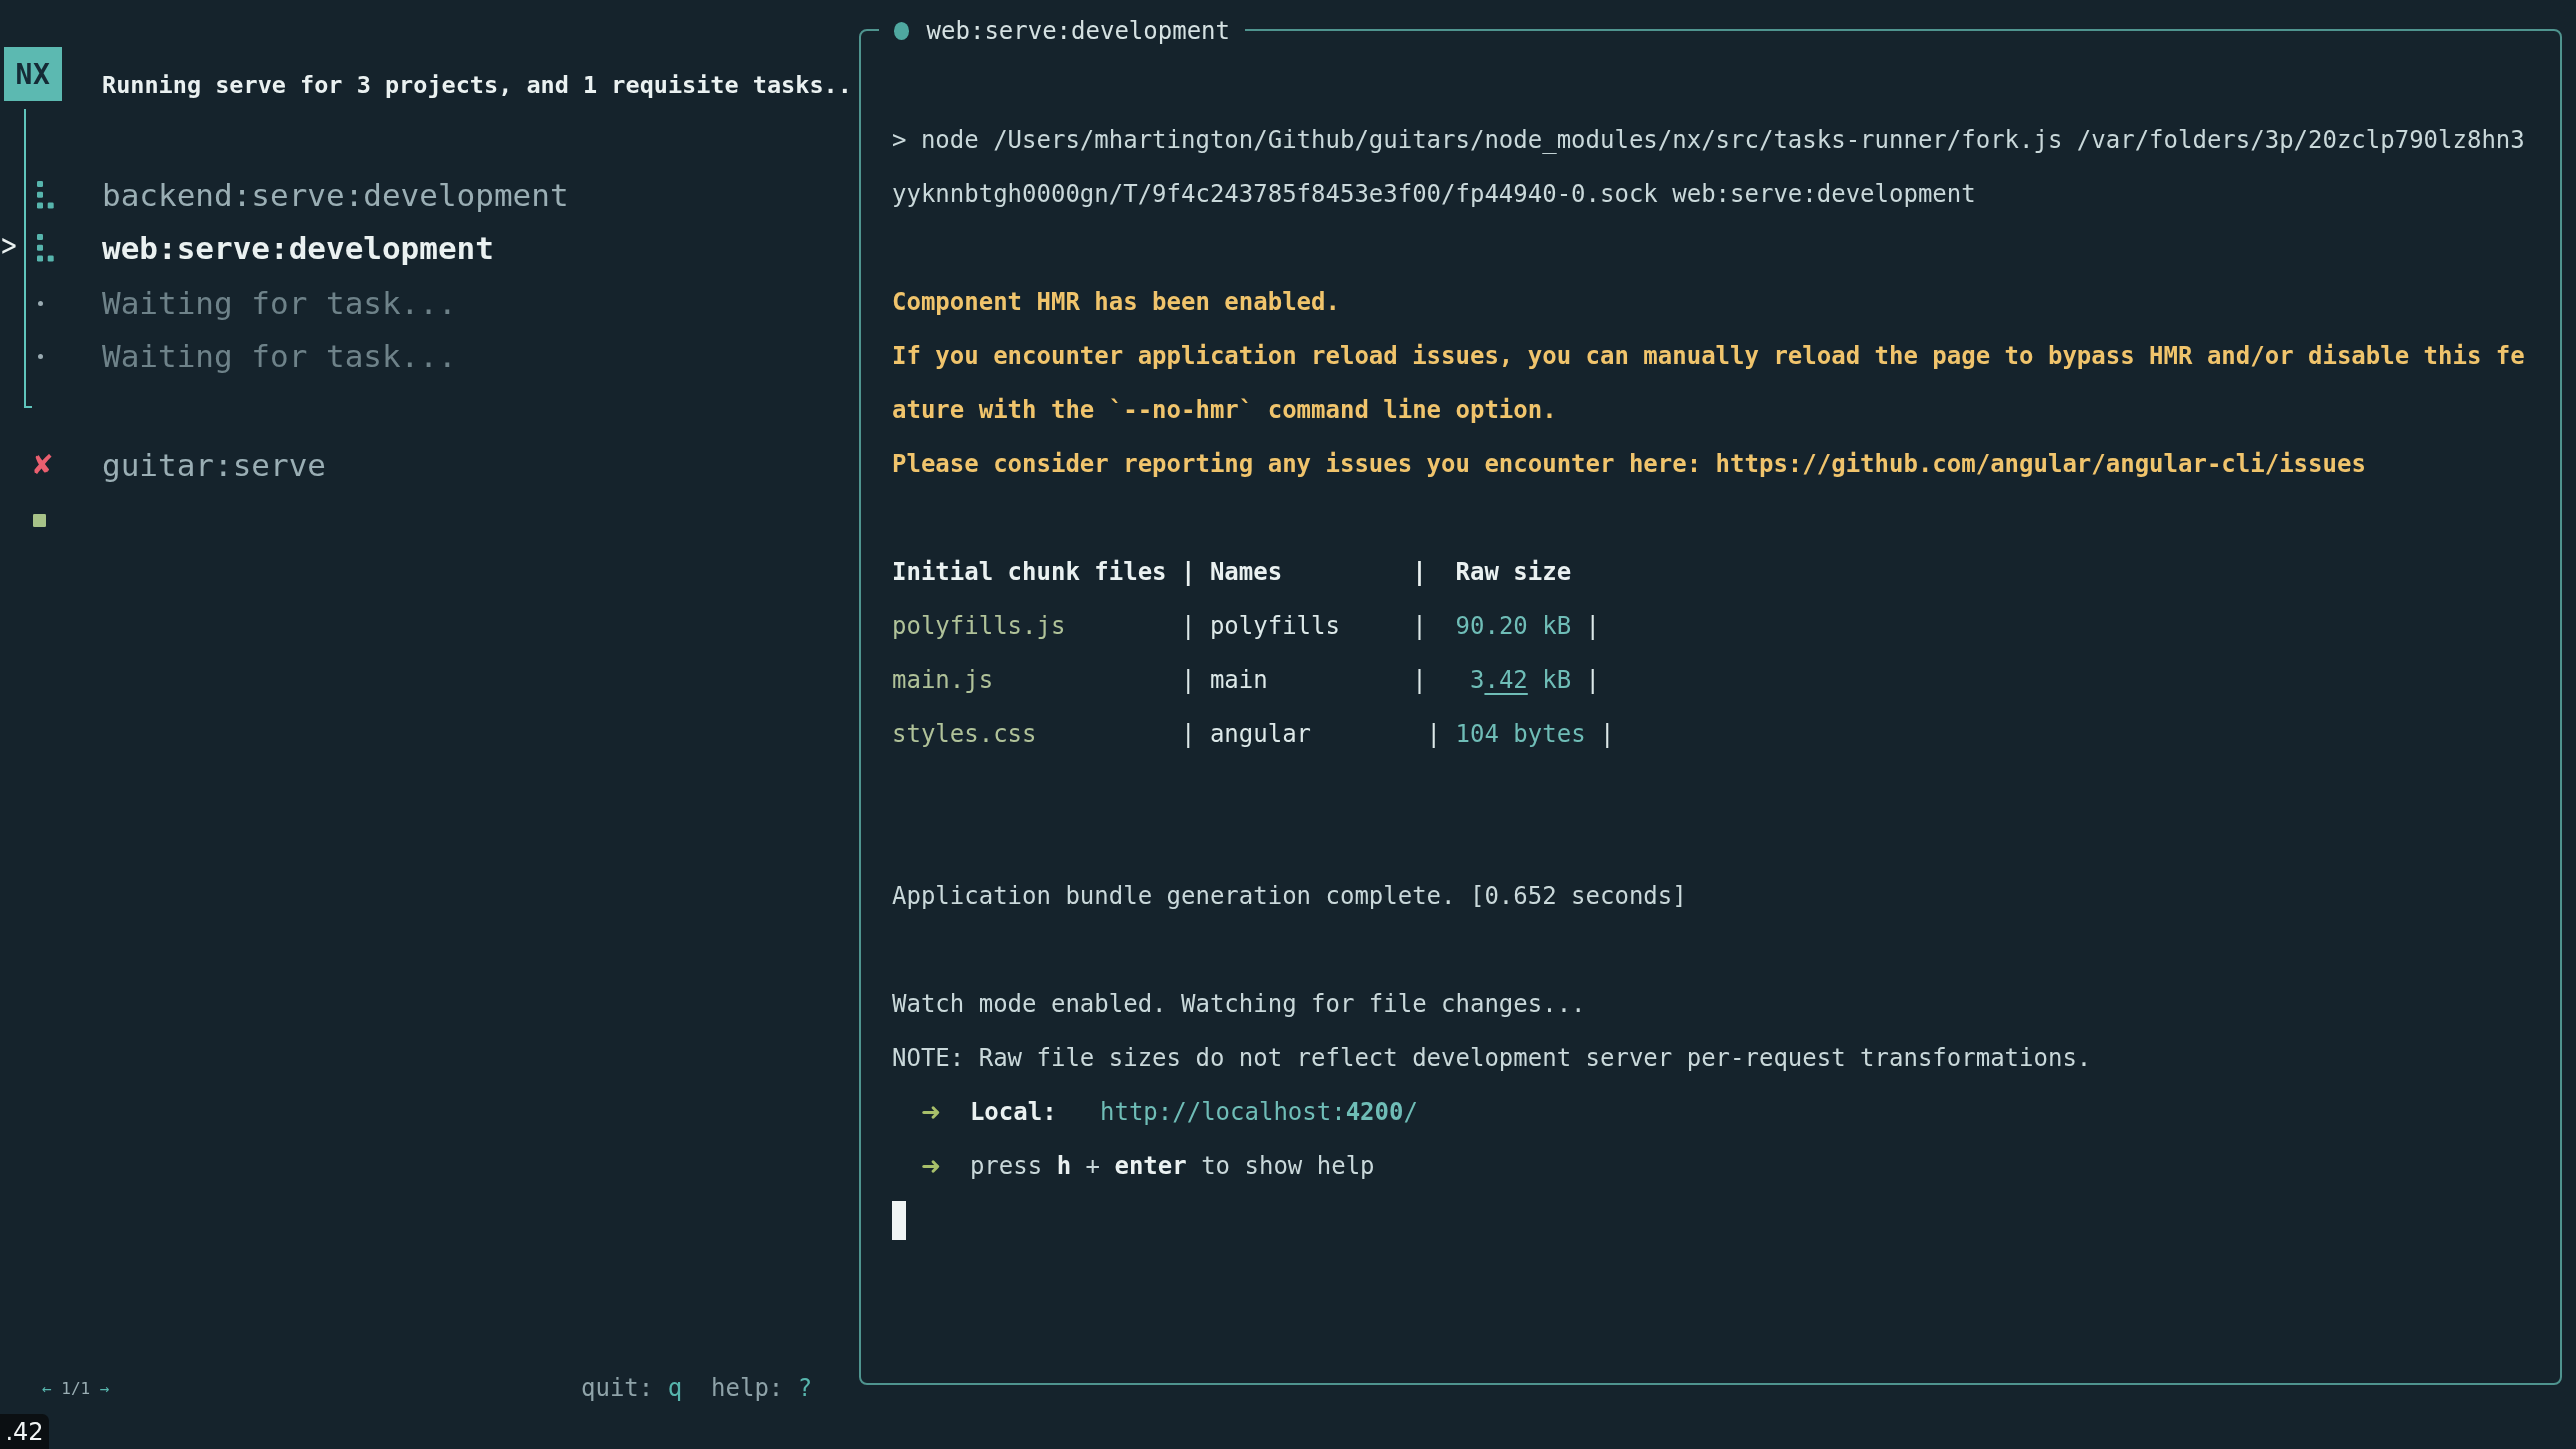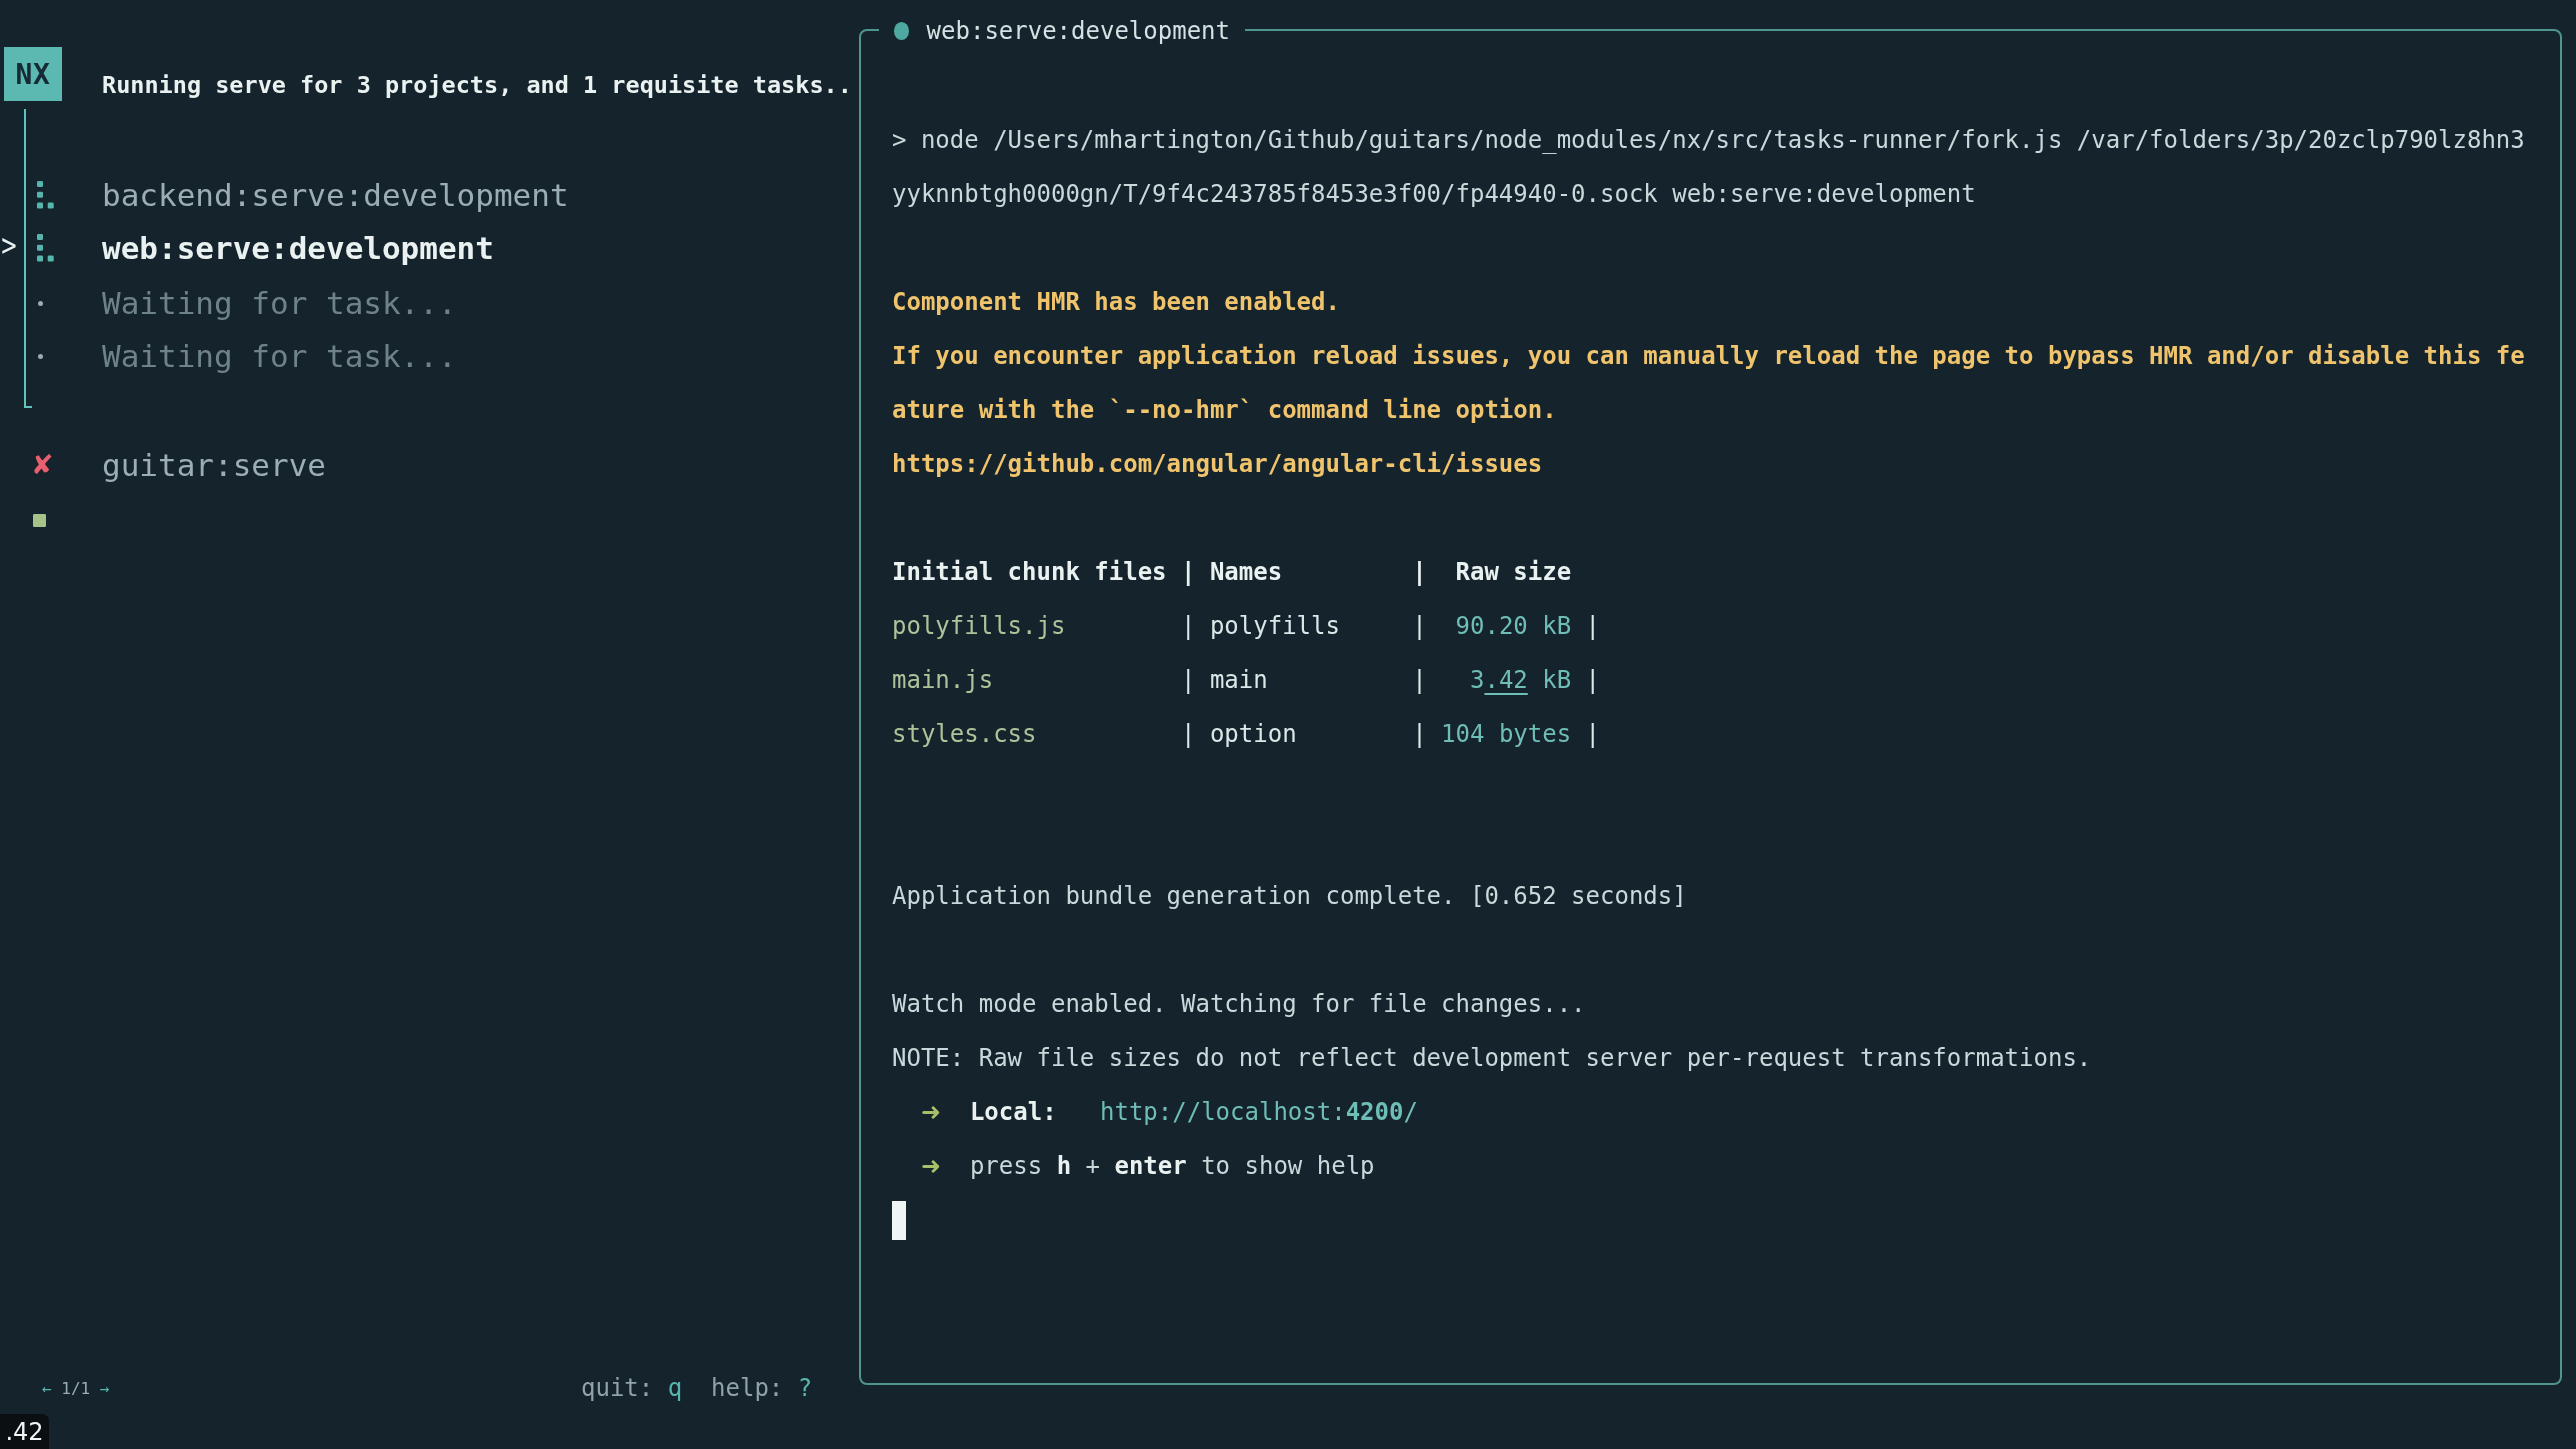--- a/index.html
+++ b/index.html
@@ -121,26 +121,26 @@
       <span class="pane-dot"></span>
       <span>web:serve:development</span>
     </div>
     <div class="term" id="term">
         <div class="tline"><span class="s-fg">&gt; node /Users/mhartington/Github/guitars/node_modules/nx/src/tasks-runner/fork.js /var/folders/3p/20zclp790lz8hn3</span></div>
         <div class="tline"><span class="s-fg">yyknnbtgh0000gn/T/9f4c243785f8453e3f00/fp44940-0.sock web:serve:development</span></div>
         <div class="tline"></div>
         <div class="tline"><span class="s-yellow">Component HMR has been enabled.</span></div>
         <div class="tline"><span class="s-yellow">If you encounter application reload issues, you can manually reload the page to bypass HMR and/or disable this fe</span></div>
         <div class="tline"><span class="s-yellow">ature with the `--no-hmr` command line option.</span></div>
-        <div class="tline"><span class="s-yellow">https://github.com/angular/angular-cli/issues</span></div>
+        <div class="tline"><span class="s-yellow">Please consider reporting any issues you encounter here: </span><span class="s-yellow">https://github.com/angular/angular-cli/issues</span></div>
         <div class="tline"></div>
         <div class="tline"><span class="s-bold">Initial chunk files | Names         |  Raw size</span></div>
         <div class="tline"><span class="s-green">polyfills.js        </span><span class="s-white">| polyfills     | </span><span class="s-teal"> 90.20 kB</span><span class="s-white"> |</span></div>
         <div class="tline"><span class="s-green">main.js             </span><span class="s-white">| main          | </span><span class="s-teal">  3</span><span class="s-teal-u">.42</span><span class="s-teal"> kB</span><span class="s-white"> |</span></div>
-        <div class="tline"><span class="s-green">styles.css          </span><span class="s-white">| option        | </span><span class="s-teal">104 bytes</span><span class="s-white"> |</span></div>
+        <div class="tline"><span class="s-green">styles.css          </span><span class="s-white">| angular        | </span><span class="s-teal">104 bytes</span><span class="s-white"> |</span></div>
         <div class="tline"></div>
         <div class="tline"></div>
         <div class="tline"><span class="s-fg">Application bundle generation complete. [0.652 seconds]</span></div>
         <div class="tline"></div>
         <div class="tline"><span class="s-fg">Watch mode enabled. Watching for file changes...</span></div>
         <div class="tline"><span class="s-fg">NOTE: Raw file sizes do not reflect development server per-request transformations.</span></div>
         <div class="tline"><span class="s-fg">  </span><span class="s-arrow">➜</span><span class="s-fg">  </span><span class="s-bold">Local:</span><span class="s-fg">   </span><span class="s-teal">http://localhost:</span><span class="s-teal-b">4200</span><span class="s-teal">/</span></div>
         <div class="tline"><span class="s-fg">  </span><span class="s-arrow">➜</span><span class="s-fg">  </span><span class="s-gray">press </span><span class="s-bold">h</span><span class="s-gray"> + </span><span class="s-bold">enter</span><span class="s-gray"> to show help</span></div>
         <div class="tline"><span class="cursor"></span></div>
       </div>

